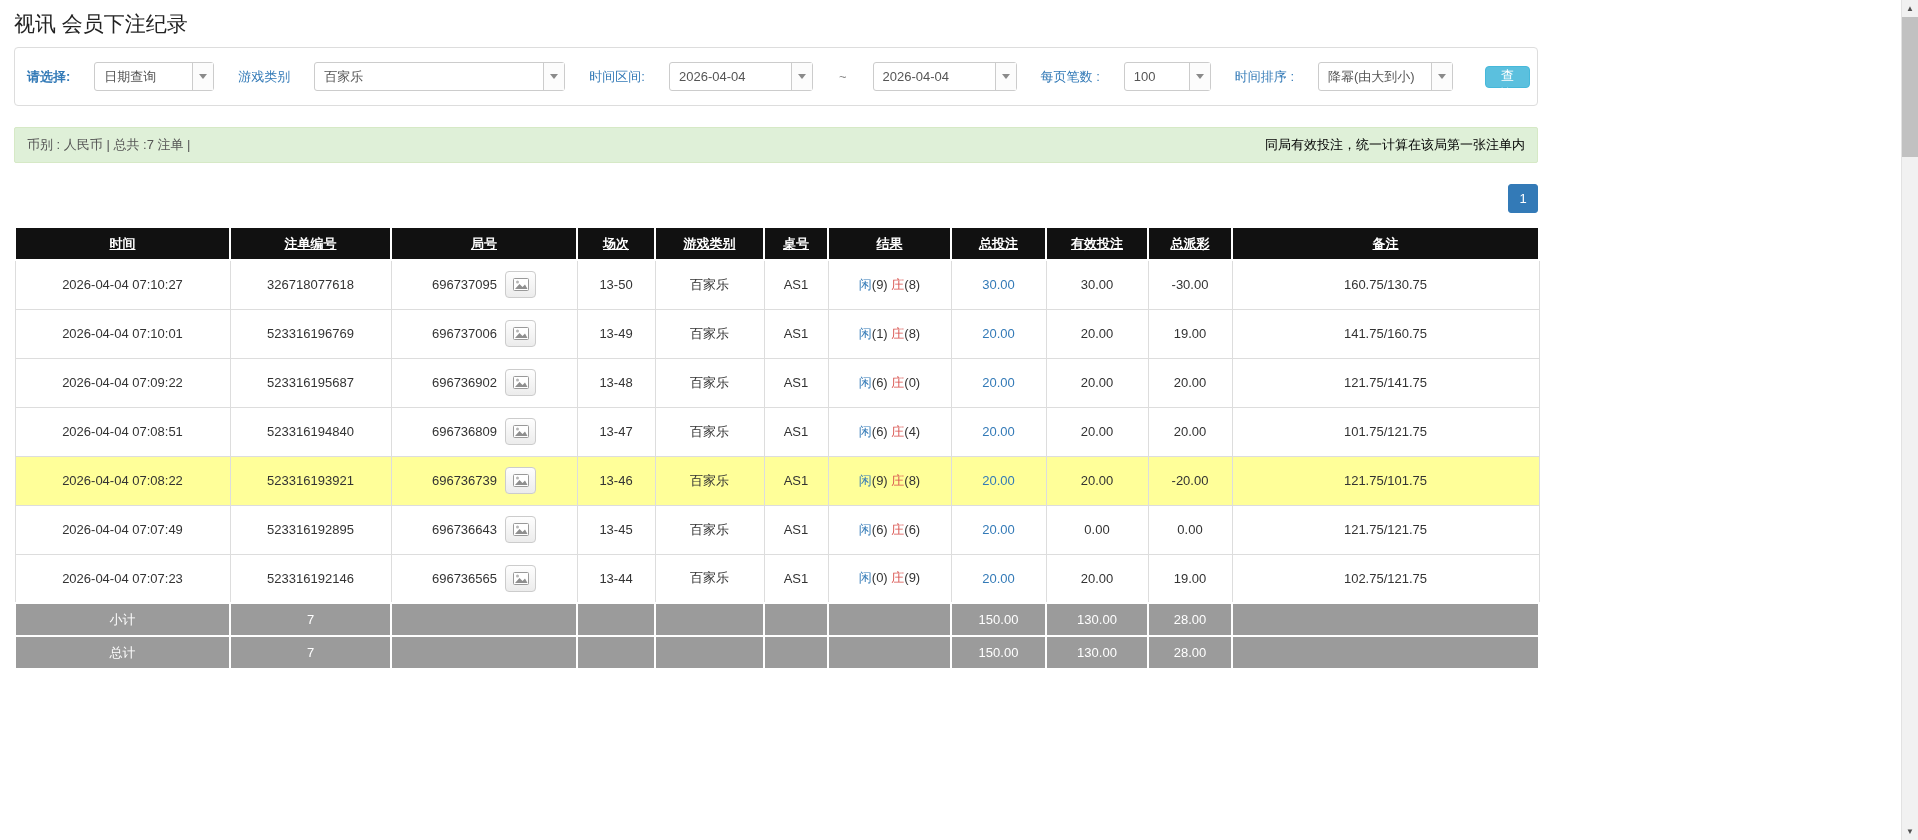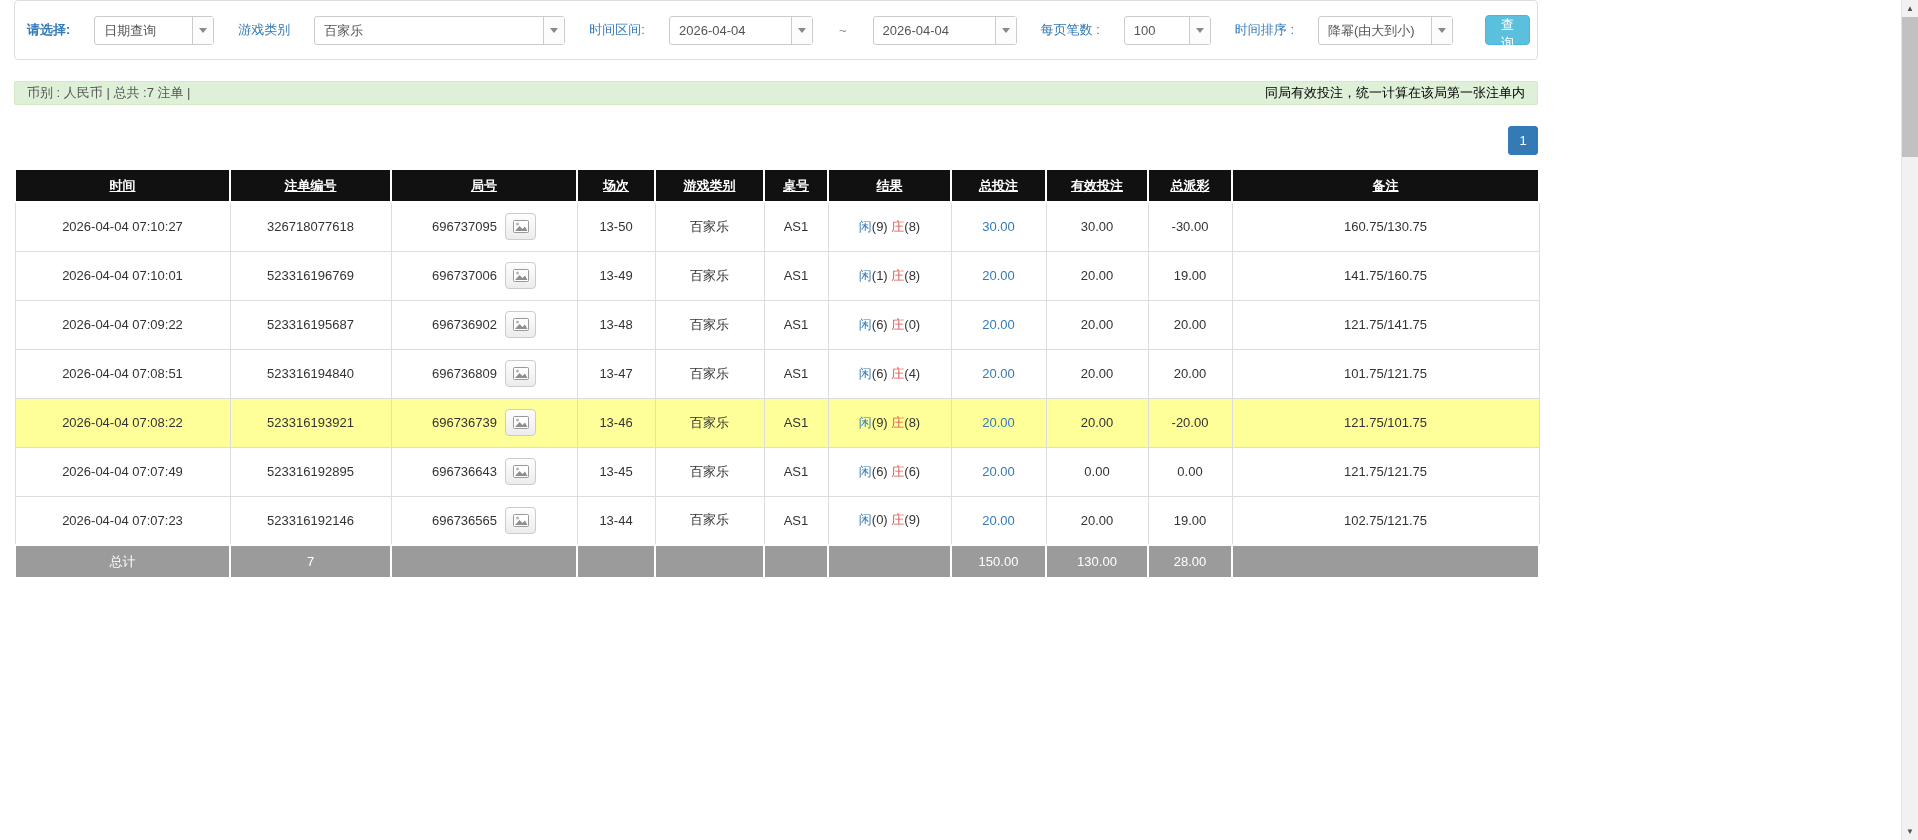--- a/index.html
+++ b/index.html
@@ -66,37 +66,37 @@
     border-top: 5px solid #8a8a8a;
   }
   .w-query  .combo-value { min-width: 97px; }
   .w-game   .combo-value { min-width: 228px; }
   .w-date   .combo-value { min-width: 121px; }
   .w-size   .combo-value { min-width: 64px; }
   .w-sort   .combo-value { min-width: 112px; }
 
   .search-btn {
     margin-left: 8px;
-    height: 30px;
+    height: 22px;
     padding: 0 15px;
     background: #5bc0de;
     border: 1px solid #46b8da;
     border-radius: 4px;
     color: #fff;
     font-size: 13px;
     cursor: pointer;
     font-family: inherit;
   }
 
   
   .summary-bar {
     margin-top: 21px;
     background: #dff0d8;
     border: 1px solid #d6e9c6;
-    padding: 2px 12px;
+    padding: 8px 12px;
     display: flex;
     justify-content: space-between;
     align-items: center;
     font-size: 13px;
     border-radius: 2px;
   }
   .summary-left { color: #555; }
   .summary-right { color: #000000; }
 
   
@@ -205,20 +205,21 @@
     height: 140px;
     background: #c1c1c1;
     cursor: pointer;
   }
 </style>
 </head>
 <body>
 
 <div class="page">
 
+  <h1 class="page-title">视讯 会员下注纪录</h1>
 
   <div class="filter-bar">
     <span class="flabel bold">请选择:</span>
     <span class="combo w-query">
       <span class="combo-value">日期查询</span>
       <span class="combo-btn">
           <span class="caret"></span>
         </span>
     </span>
 
@@ -496,20 +497,33 @@
         </td>
         <td><a class="bet-amount">20.00</a></td>
         <td>20.00</td>
         <td>19.00</td>
         <td>102.75/121.75</td>
       </tr>
 
     </tbody>
     <tfoot>
       <tr>
+        <td>小计</td>
+        <td>7</td>
+        <td></td>
+        <td></td>
+        <td></td>
+        <td></td>
+        <td></td>
+        <td>150.00</td>
+        <td>130.00</td>
+        <td>28.00</td>
+        <td></td>
+      </tr>
+      <tr>
         <td>总计</td>
         <td>7</td>
         <td></td>
         <td></td>
         <td></td>
         <td></td>
         <td></td>
         <td>150.00</td>
         <td>130.00</td>
         <td>28.00</td>

